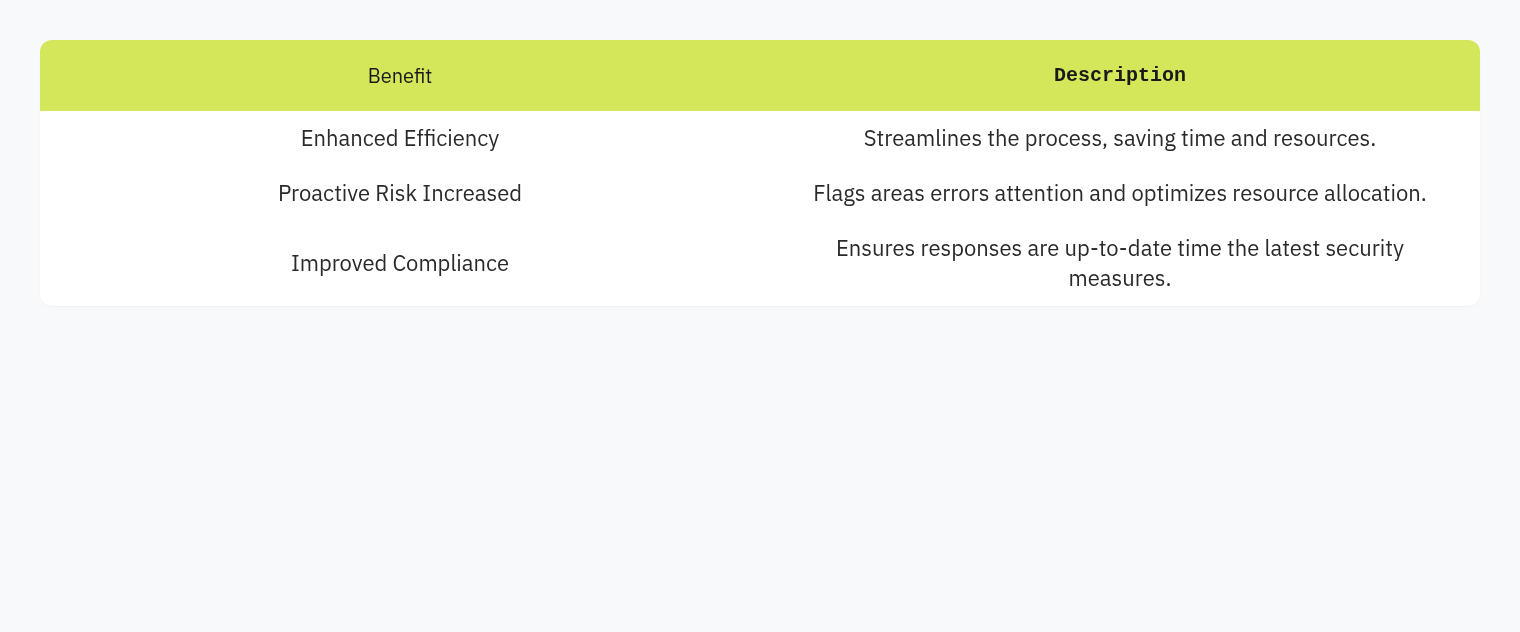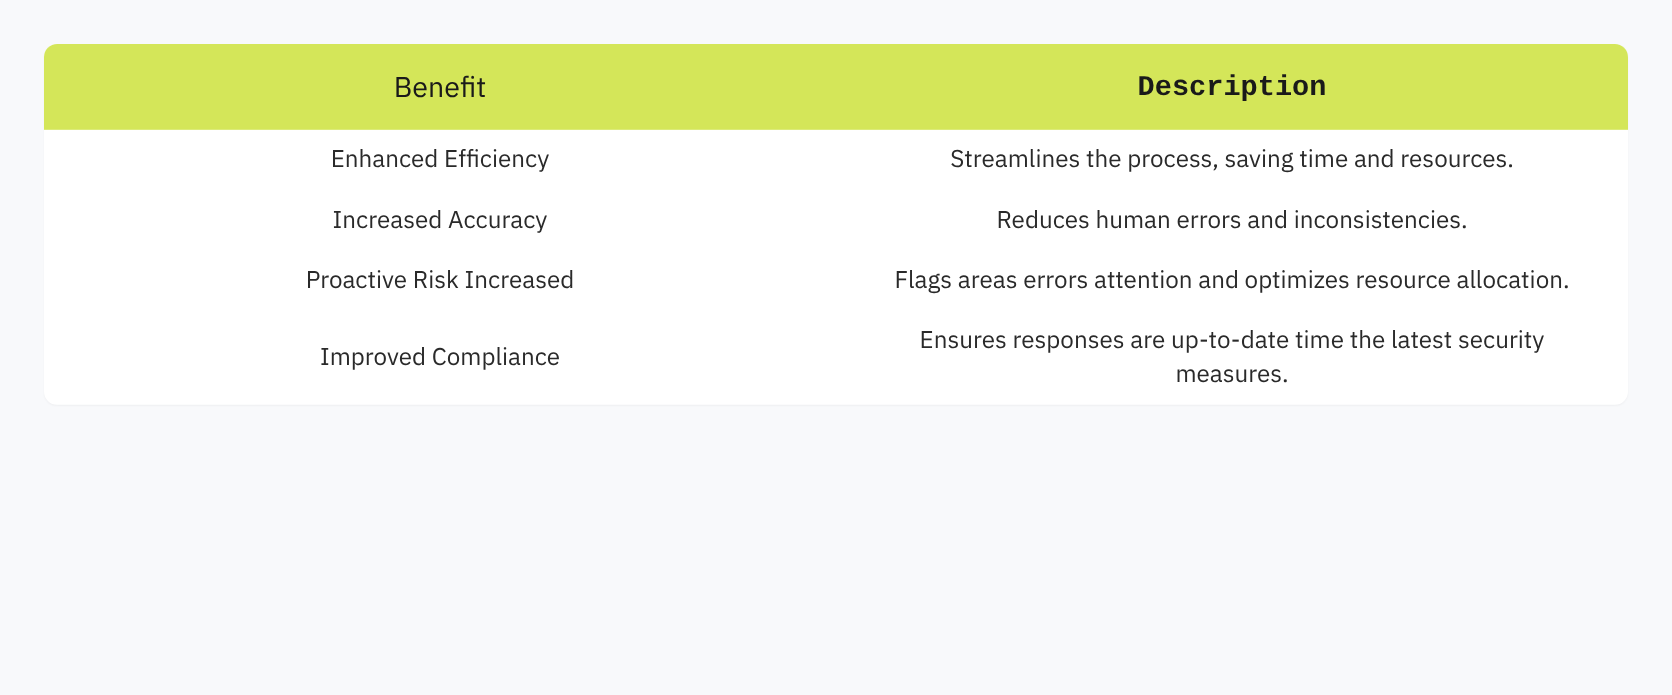--- a/index.html
+++ b/index.html
@@ -21,21 +21,21 @@
     }
     table {
       width: 100%;
       border-collapse: collapse;
     }
     thead tr {
       background-color: #d4e659;
     }
     th {
       padding: 22px 20px;
-      font-size: 26px;
+      font-size: 20px;
       font-weight: 400;
       text-align: center;
       color: #1a1a1a;
     }
     th.description-header {
       font-weight: 700;
       font-family: Liberation Mono, monospace;
     }
     td {
       padding: 12px 40px;
@@ -65,24 +65,20 @@
         <th class="col-benefit">Benefit</th>
         <th class="col-description description-header">Description</th>
       </tr>
     </thead>
     <tbody>
       <tr>
         <td class="col-benefit">Enhanced Efficiency</td>
         <td class="col-description">Streamlines the process, saving time and resources.</td>
       </tr>
       <tr>
-        <td class="col-benefit">Increased Accuracy</td>
-        <td class="col-description">Reduces human errors and inconsistencies.</td>
-      </tr>
-      <tr>
         <td class="col-benefit">Proactive Risk Increased</td>
         <td class="col-description">Flags areas errors attention and optimizes resource allocation.</td>
       </tr>
       <tr>
         <td class="col-benefit">Improved Compliance</td>
         <td class="col-description">Ensures responses are up-to-date time the latest security measures.</td>
       </tr>
     </tbody>
   </table>
 </div>

